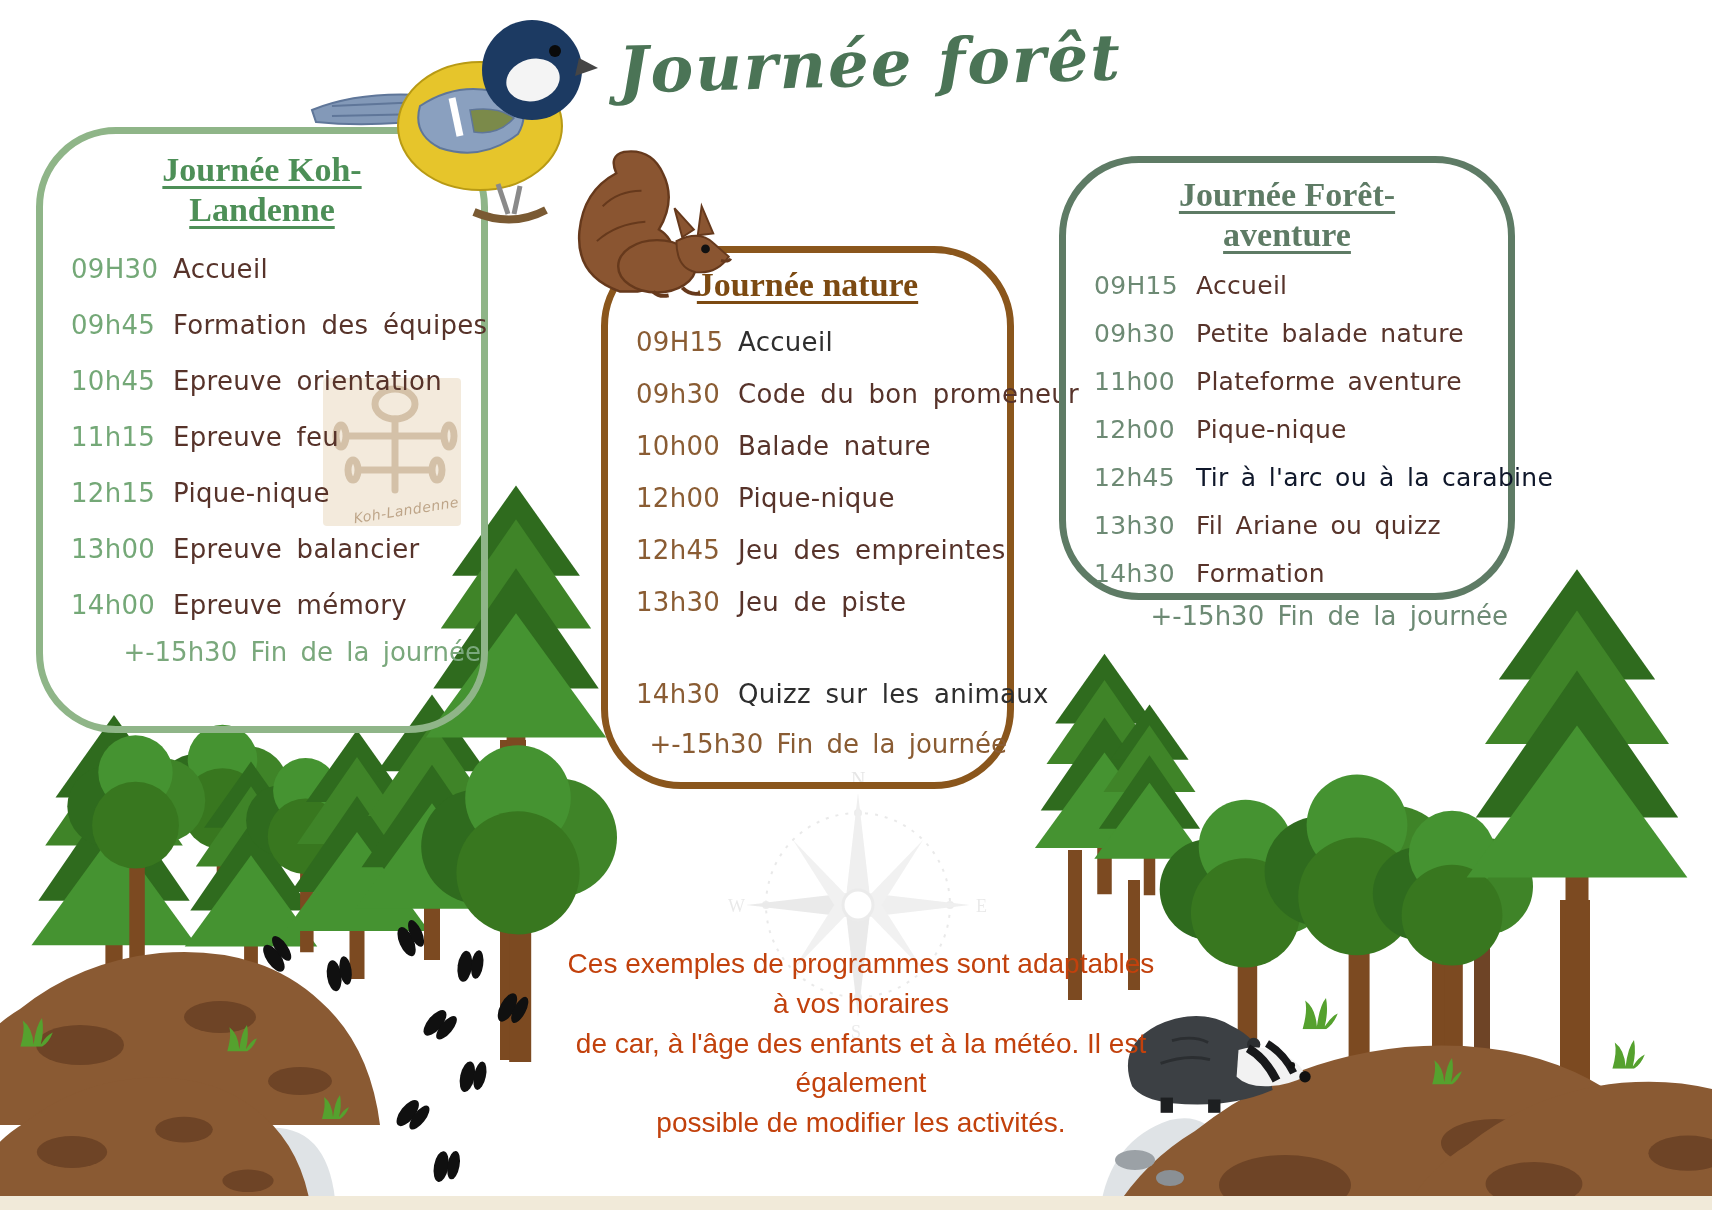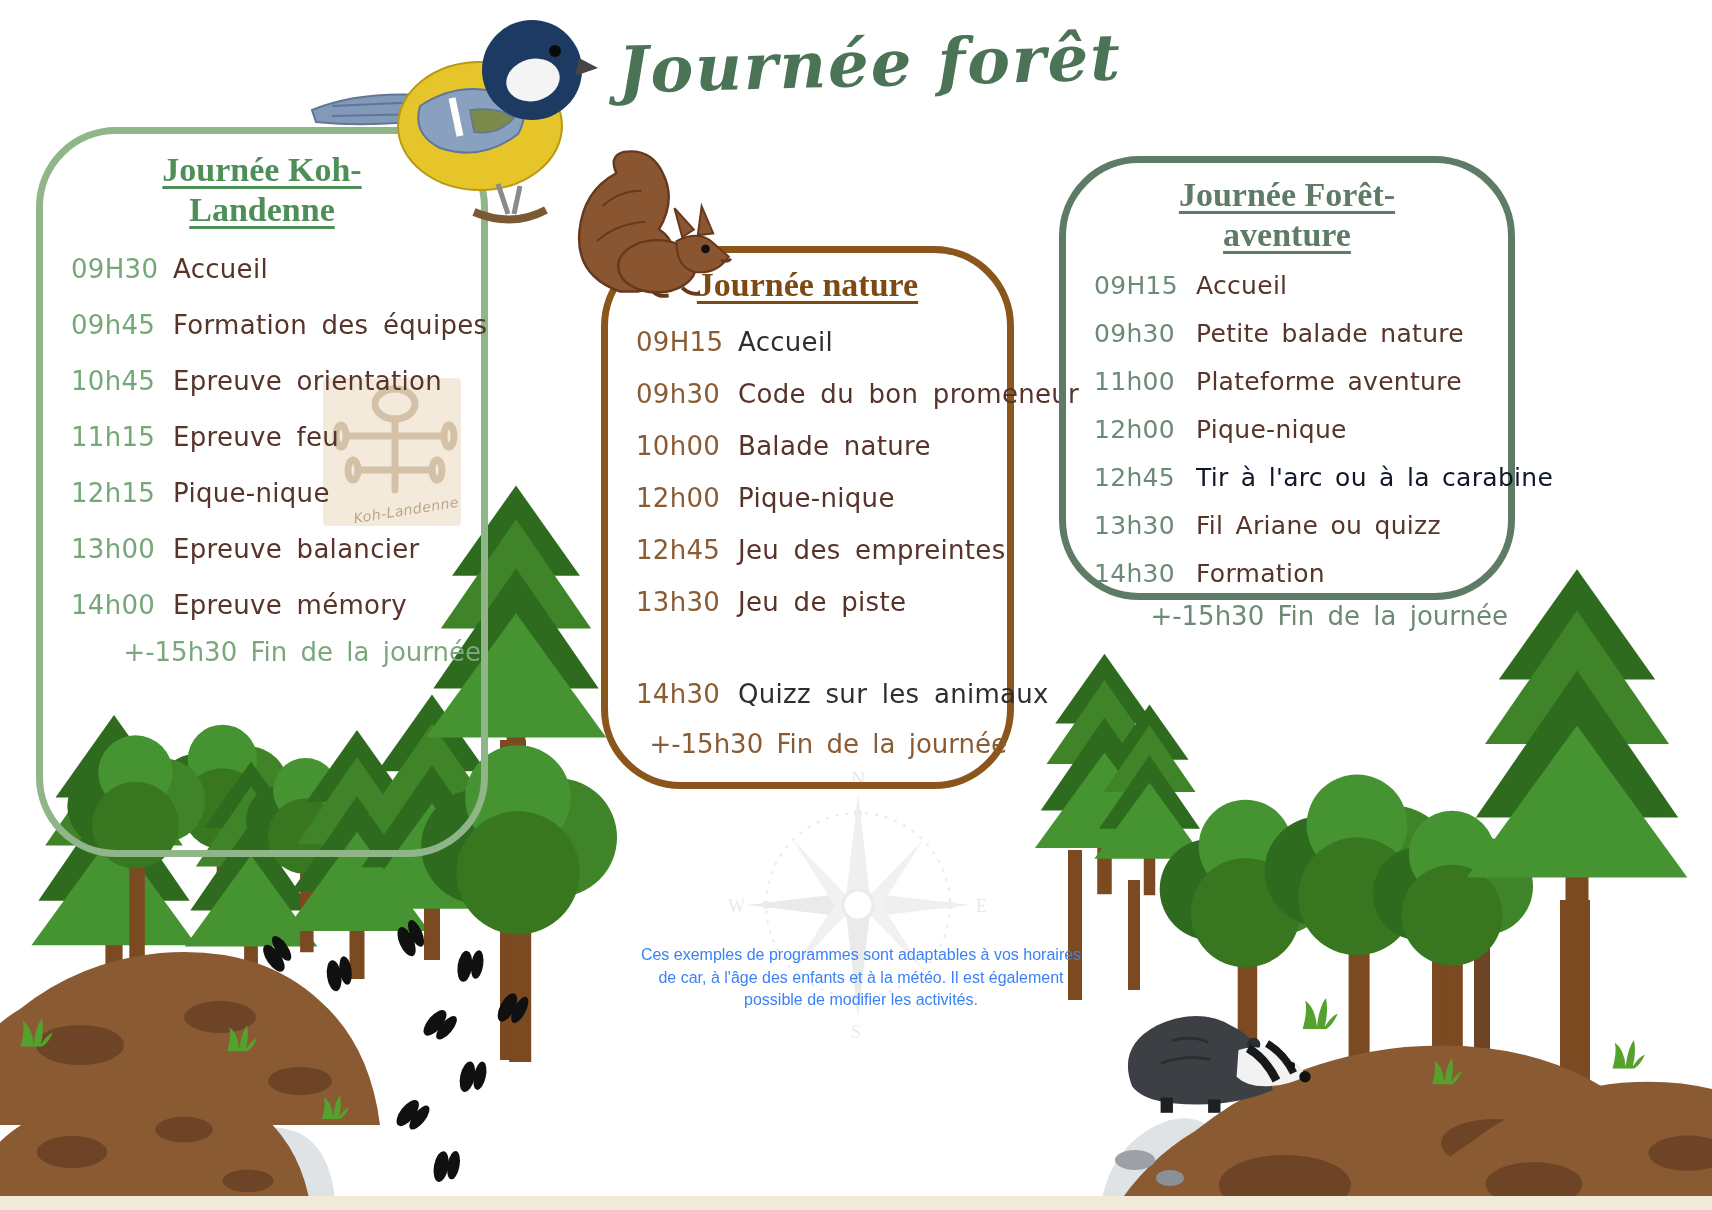--- a/index.html
+++ b/index.html
@@ -16,39 +16,39 @@
   .panel{border:7px solid var(--border);}
   .panel h2{font-family:"Liberation Serif","DejaVu Serif",serif;font-weight:bold;text-align:center;
     font-size:34px;line-height:1.18;color:var(--title);
     text-decoration:underline;text-decoration-thickness:2.5px;text-underline-offset:5px;}
   .rows{display:flex;flex-direction:column;padding-left:28px;padding-right:8px;}
   .row{display:flex;align-items:baseline;font-size:26px;letter-spacing:.3px;}
   .row .t{flex:none;width:102px;color:var(--time);}
   .row .a{color:var(--activity);white-space:nowrap;word-spacing:6px;}
   .panel-footer{text-align:right;font-size:26px;color:var(--footer);word-spacing:5px;}
 
-  .panel-left{left:36px;top:127px;width:452px;height:730px;}
+  .panel-left{left:36px;top:127px;width:452px;height:606px;}
   .panel-left h2{max-width:330px;margin:16px auto 0;}
   .panel-left .rows{margin-top:24px;gap:26px;}
   .panel-left .panel-footer{margin-top:17px;}
 
   .panel-center{left:601px;top:246px;width:413px;height:543px;}
   .panel-center h2{margin:12px auto 0;}
   .panel-center .rows{margin-top:22px;gap:22px;}
   .panel-center .panel-footer{margin-top:20px;}
 
   .panel-right{left:1059px;top:156px;width:456px;height:444px;}
   .panel-right h2{max-width:340px;margin:12px auto 0;}
   .panel-right .rows{margin-top:16px;gap:19px;}
   .panel-right .row{font-size:25px;}
   .panel-right .row .a{word-spacing:4px;}
   .panel-right .panel-footer{margin-top:13px;}
 
   .info-note{position:absolute;z-index:2;left:556px;top:944px;width:610px;text-align:center;
-    font-family:"Liberation Sans","DejaVu Sans",sans-serif;font-size:16px;line-height:1.42;color:#3b82f6;}
+    font-family:"Liberation Sans","DejaVu Sans",sans-serif;font-size:28px;line-height:1.42;color:#c2410c;}
 
   .watermark{position:absolute;z-index:1;left:323px;top:378px;width:138px;height:148px;
     background:#f2e9da;border-radius:4px;opacity:.92;}
   .watermark .wm-label{position:absolute;right:2px;bottom:8px;transform:rotate(-9deg);
     font-style:italic;font-size:14px;color:#b99e7f;letter-spacing:.5px;}
 </style>
 </head>
 <body>
 
 <div class="canvas">

